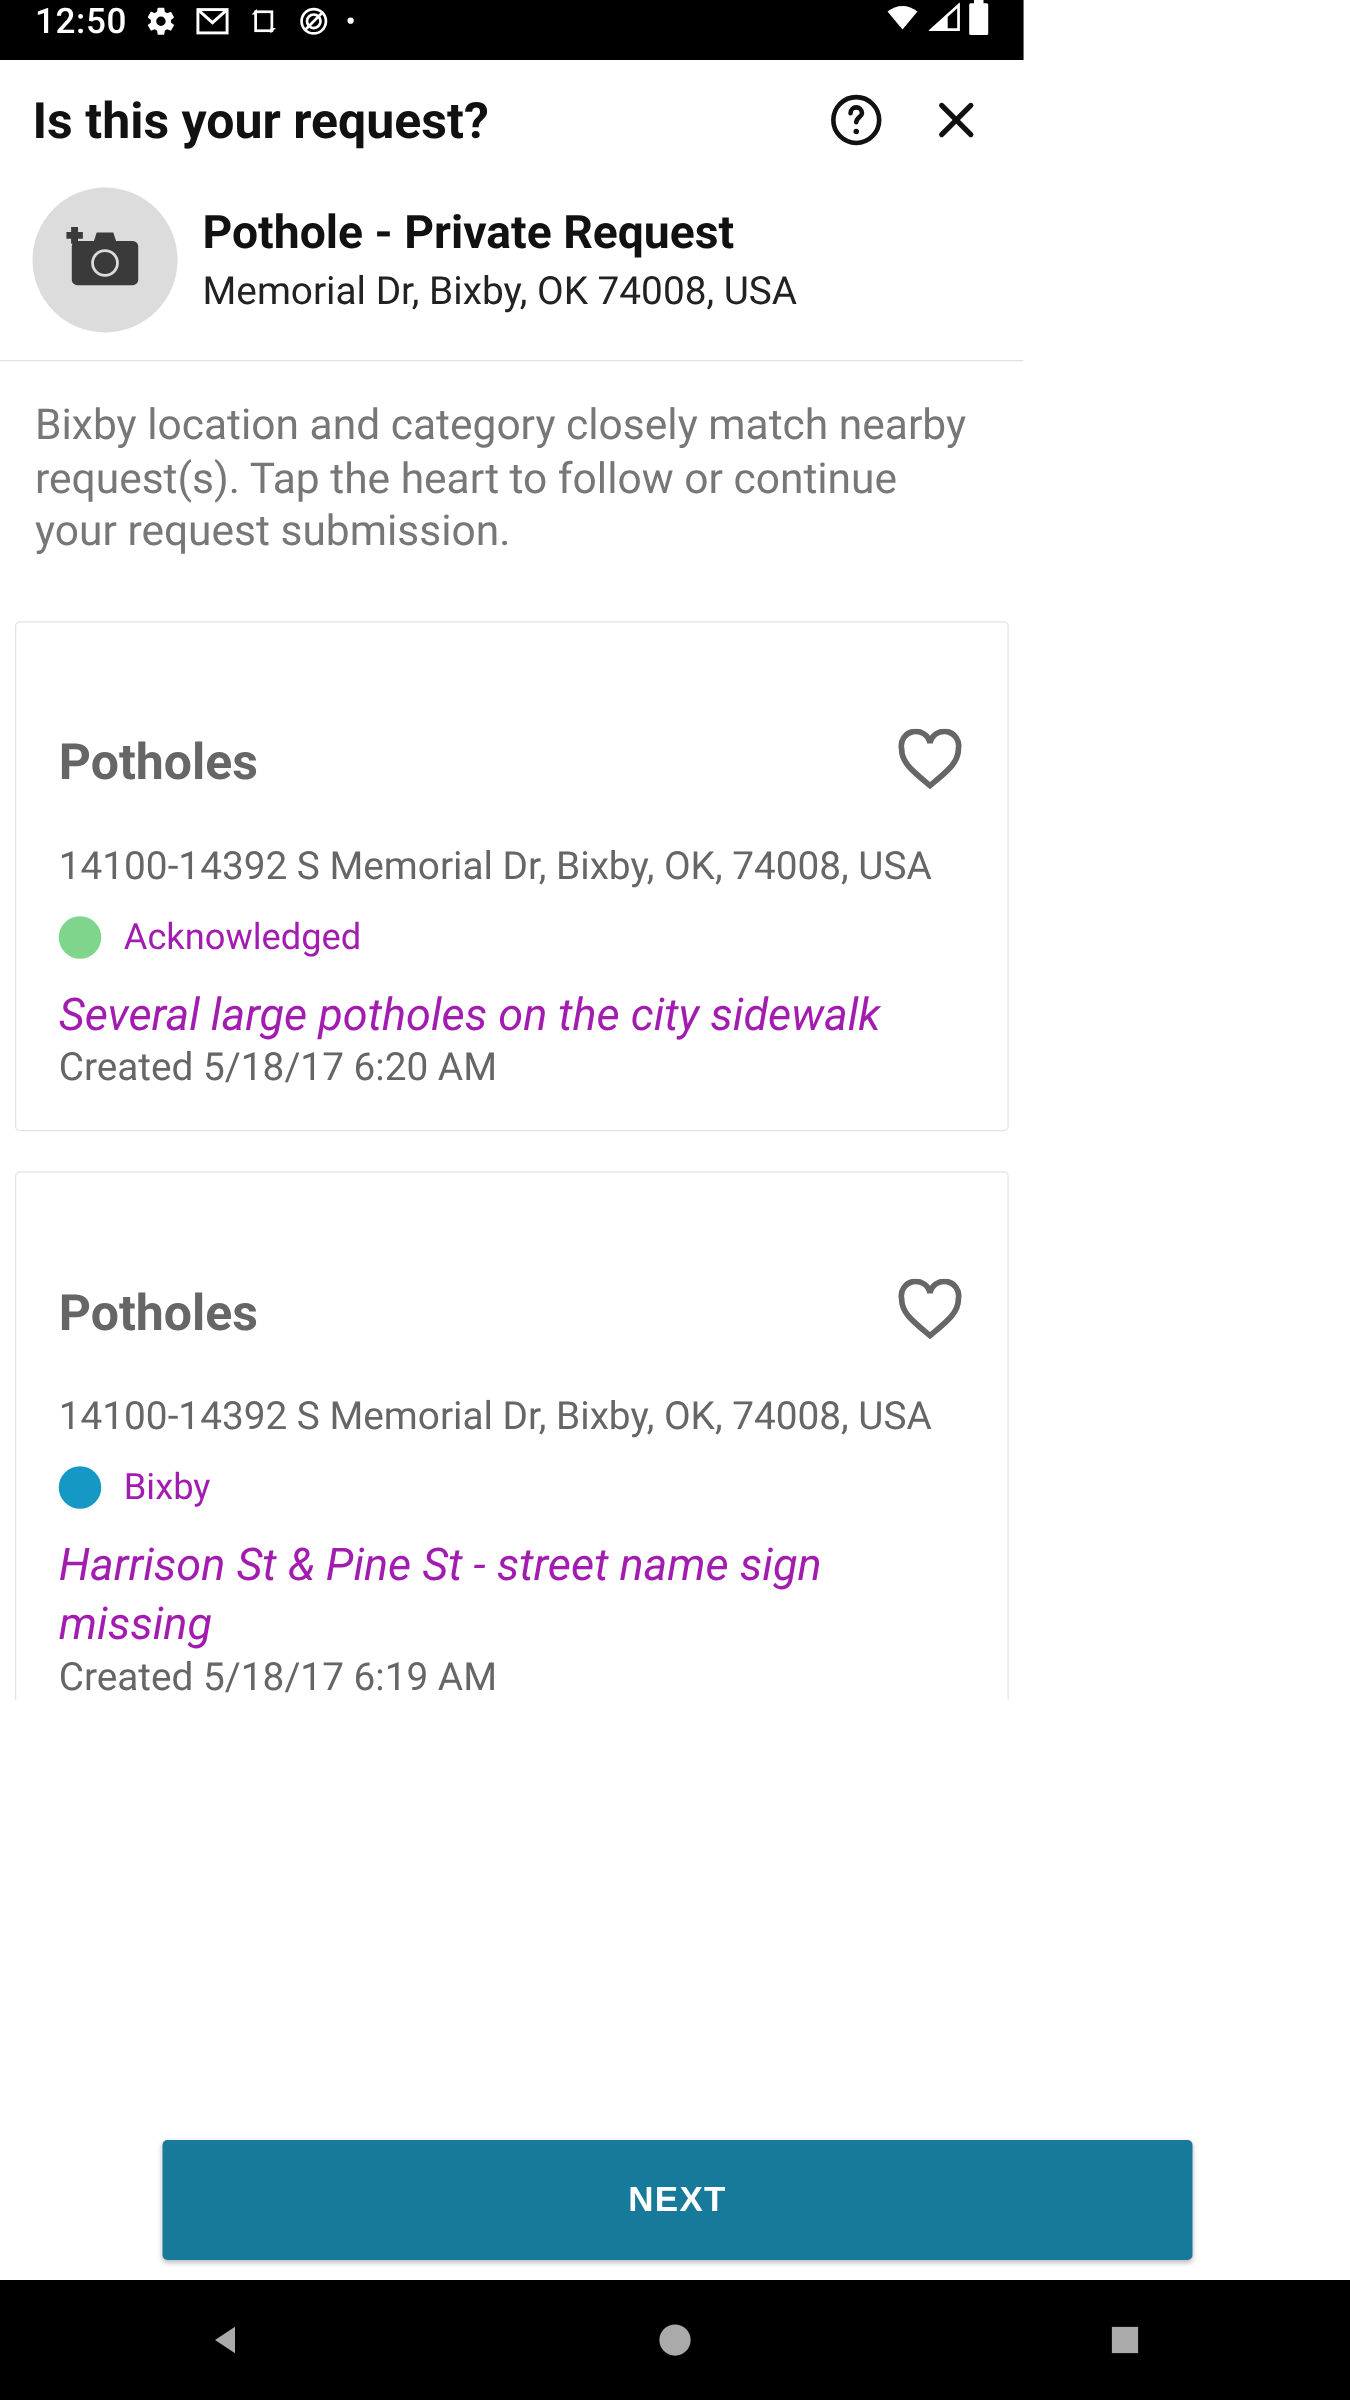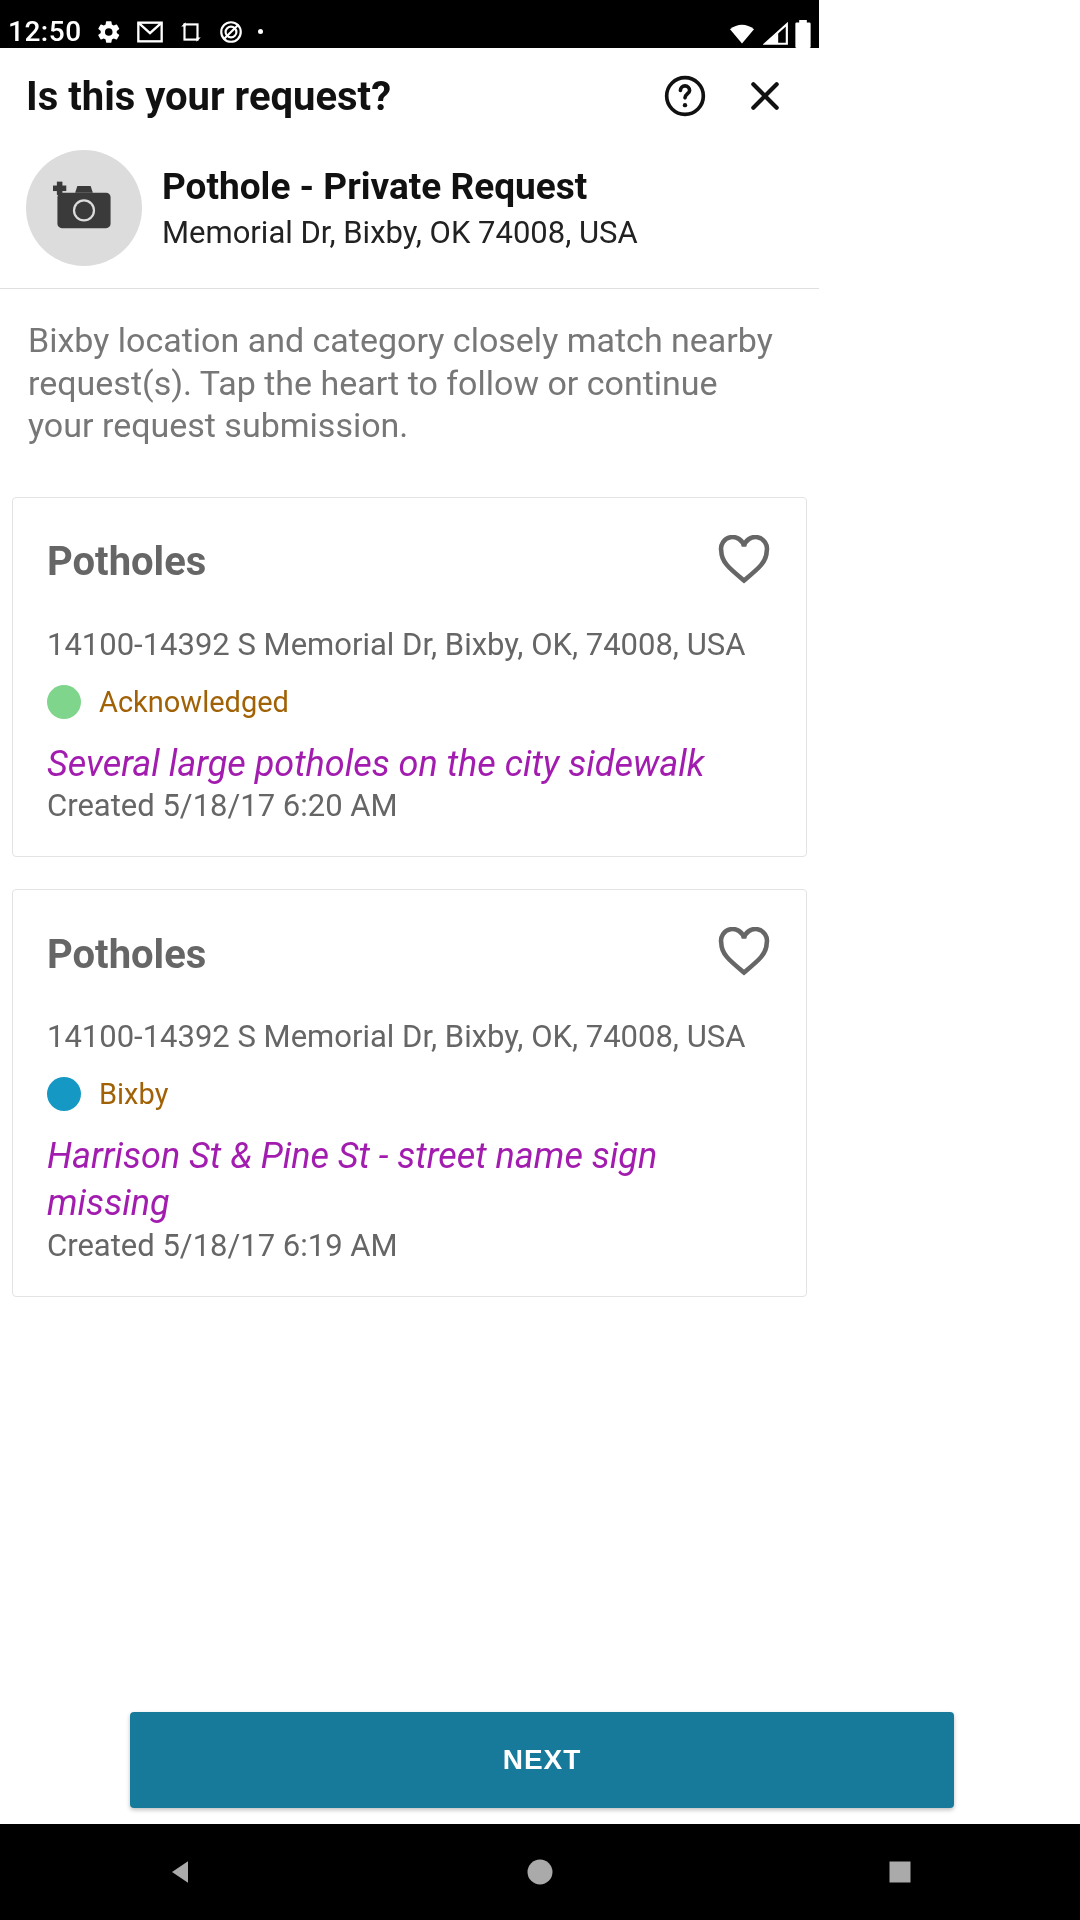--- a/index.html
+++ b/index.html
@@ -1,19 +1,19 @@
 <!DOCTYPE html>
 <html><head>
 <meta charset="utf-8">
 <style>
   * { box-sizing: border-box; margin: 0; padding: 0; }
   html, body { width: 819px; height: 1456px; font-family: Roboto, "Helvetica Neue", Arial, sans-serif; background: #fff; overflow: hidden; }
 
   
-  .status-bar { background: #000; color: #fff; height: 48px; display: flex; align-items: flex-end; justify-content: space-between; padding: 0 8px; }
+  .status-bar { background: #000; color: #fff; height: 48px; display: flex; align-items: flex-start; justify-content: space-between; padding: 0 28px; }
   .status-left { display: flex; align-items: center; gap: 14px; }
   .status-right { display: flex; align-items: center; gap: 6px; }
   .status-time { font-size: 28px; font-weight: 500; letter-spacing: 0.5px; }
   .status-icon svg { display: block; }
   .status-dot { width: 5px; height: 5px; background: #fff; border-radius: 50%; }
 
   
   .app-bar { display: flex; align-items: center; padding: 20px 26px 8px 26px; }
   .app-title { flex: 1; font-size: 40px; font-weight: 700; color: #111; }
   .app-bar-action { width: 56px; height: 56px; display: flex; align-items: center; justify-content: center; margin-left: 24px; }
@@ -25,29 +25,29 @@
   .summary-texts { display: flex; flex-direction: column; gap: 6px; }
   .summary-title { font-size: 37px; font-weight: 700; color: #111; }
   .summary-sub { font-size: 31px; color: #222; }
 
   
   .hint { padding: 30px 28px 0 28px; font-size: 34px; line-height: 1.25; color: #777; }
 
   
   .cards { padding: 50px 12px 0 12px; display: flex; flex-direction: column; gap: 32px; }
   .card { border: 1px solid #e3e3e3; border-radius: 4px; padding: 36px 34px 32px 34px; background: #fff; }
-  .card-head { display: flex; align-items: center; justify-content: space-between; margin-bottom: 36px; }
+  .card-head { display: flex; align-items: center; justify-content: space-between; margin-bottom: 36px; margin-top: 48px; }
   .card-title { font-size: 40px; font-weight: 700; color: #666; }
   .heart { width: 56px; height: 56px; display: flex; align-items: center; justify-content: center; }
   .card-addr { font-size: 31px; color: #666; margin-bottom: 22px; }
   .card-status { display: flex; align-items: center; gap: 18px; margin-bottom: 22px; }
   .status-dot-lg { width: 34px; height: 34px; border-radius: 17px; }
   .status-green { background: #7ed58b; }
   .status-blue { background: #1599c4; }
-  .status-label { font-size: 29px; color: #a16207; }
+  .status-label { font-size: 29px; color: #a21caf; }
   .card-desc { font-size: 36px; color: #a21caf; line-height: 1.3; font-style: italic; }
   .card-created { font-size: 31px; color: #666; }
 
   
   .footer { position: absolute; left: 4px; right: 0; bottom: 96px; padding: 16px 126px; background: #fff; }
   .next-btn { width: 100%; height: 96px; background: #187a9b; color: #fff; border: none; border-radius: 4px; font-size: 28px; font-weight: 700; letter-spacing: 1px; box-shadow: 0 2px 4px rgba(0,0,0,0.25); }
 
   
   .nav-bar { position: absolute; left: 0; right: 0; bottom: 0; height: 96px; background: #000; display: flex; align-items: center; justify-content: space-around; }
   .nav-btn { width: 120px; height: 60px; display: flex; align-items: center; justify-content: center; }

